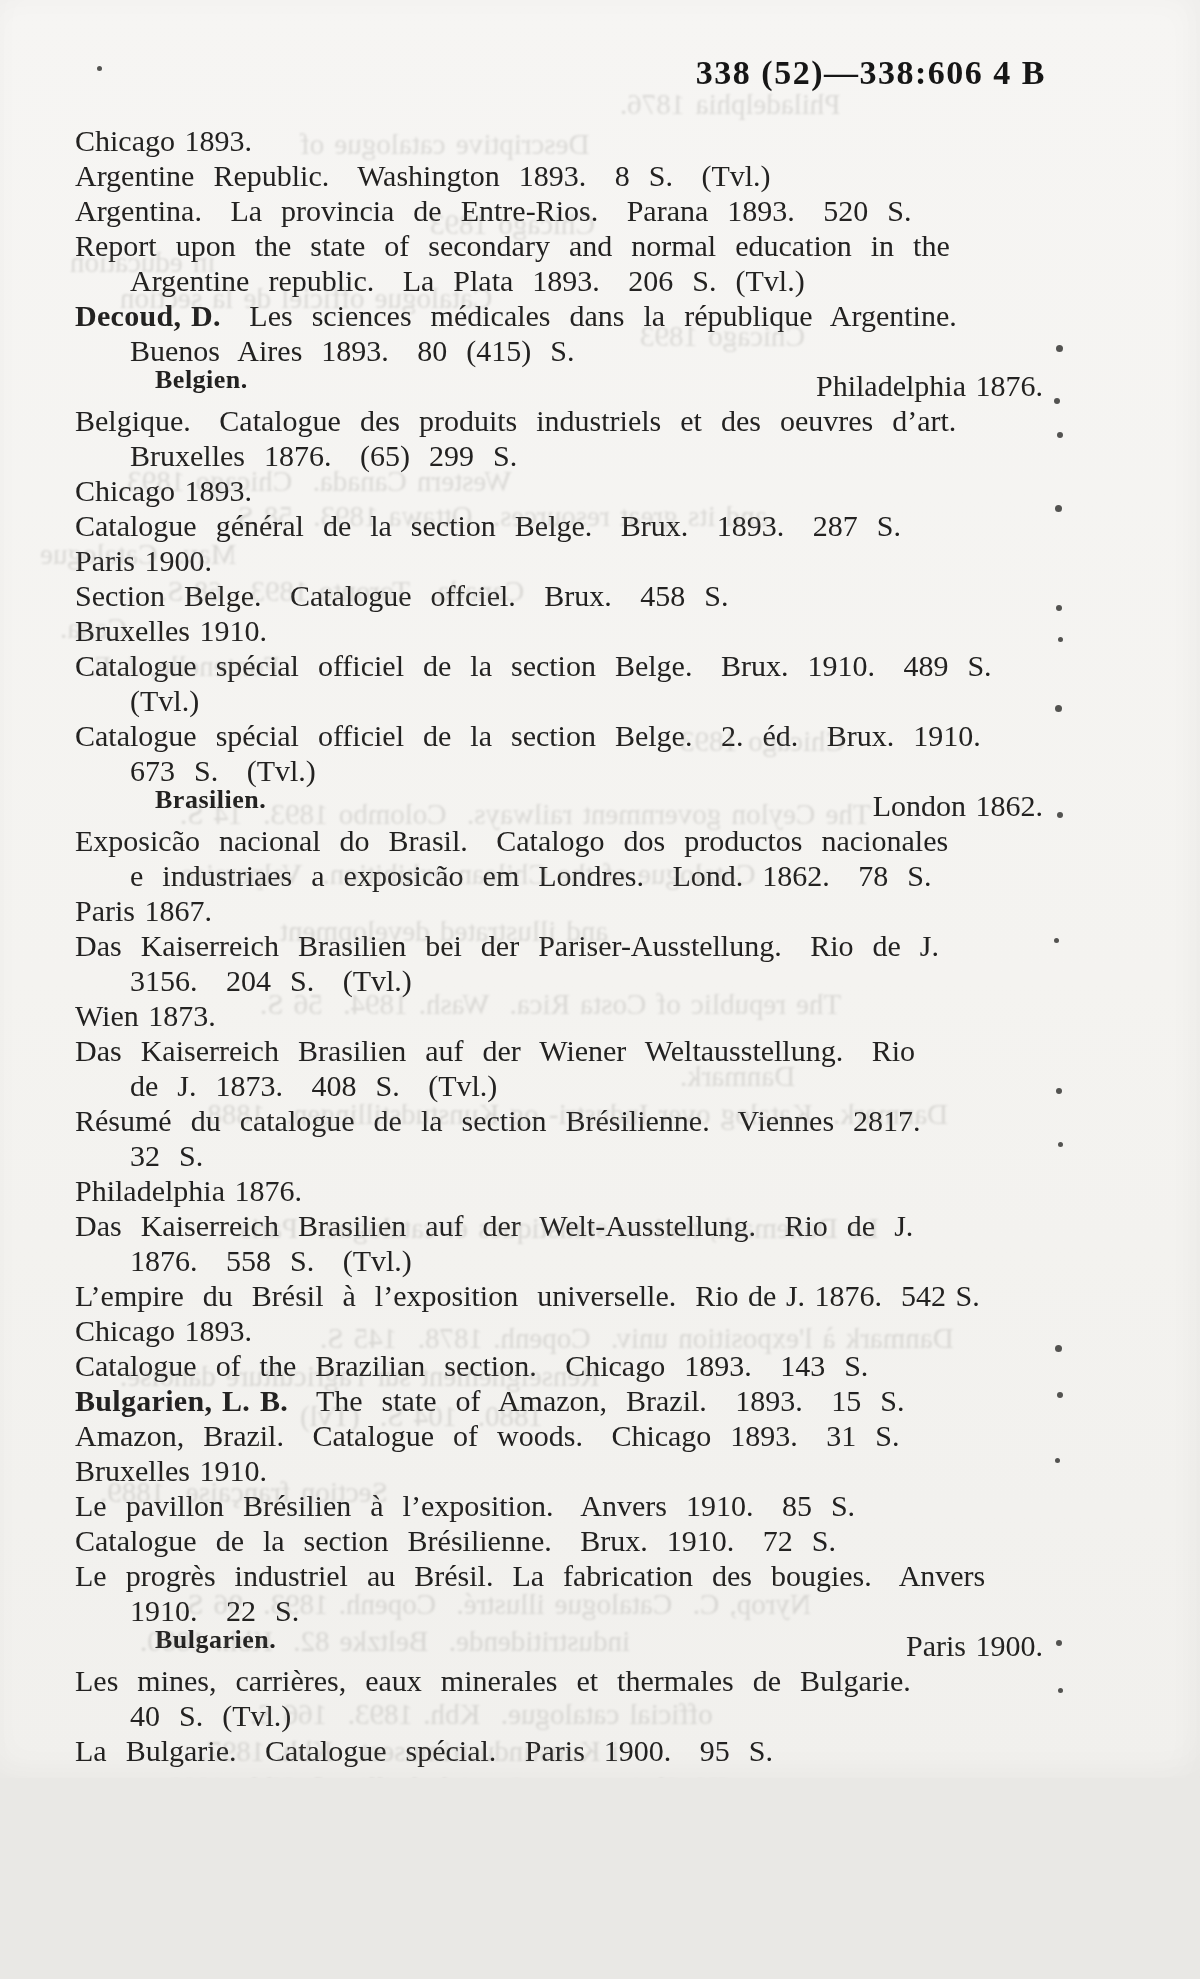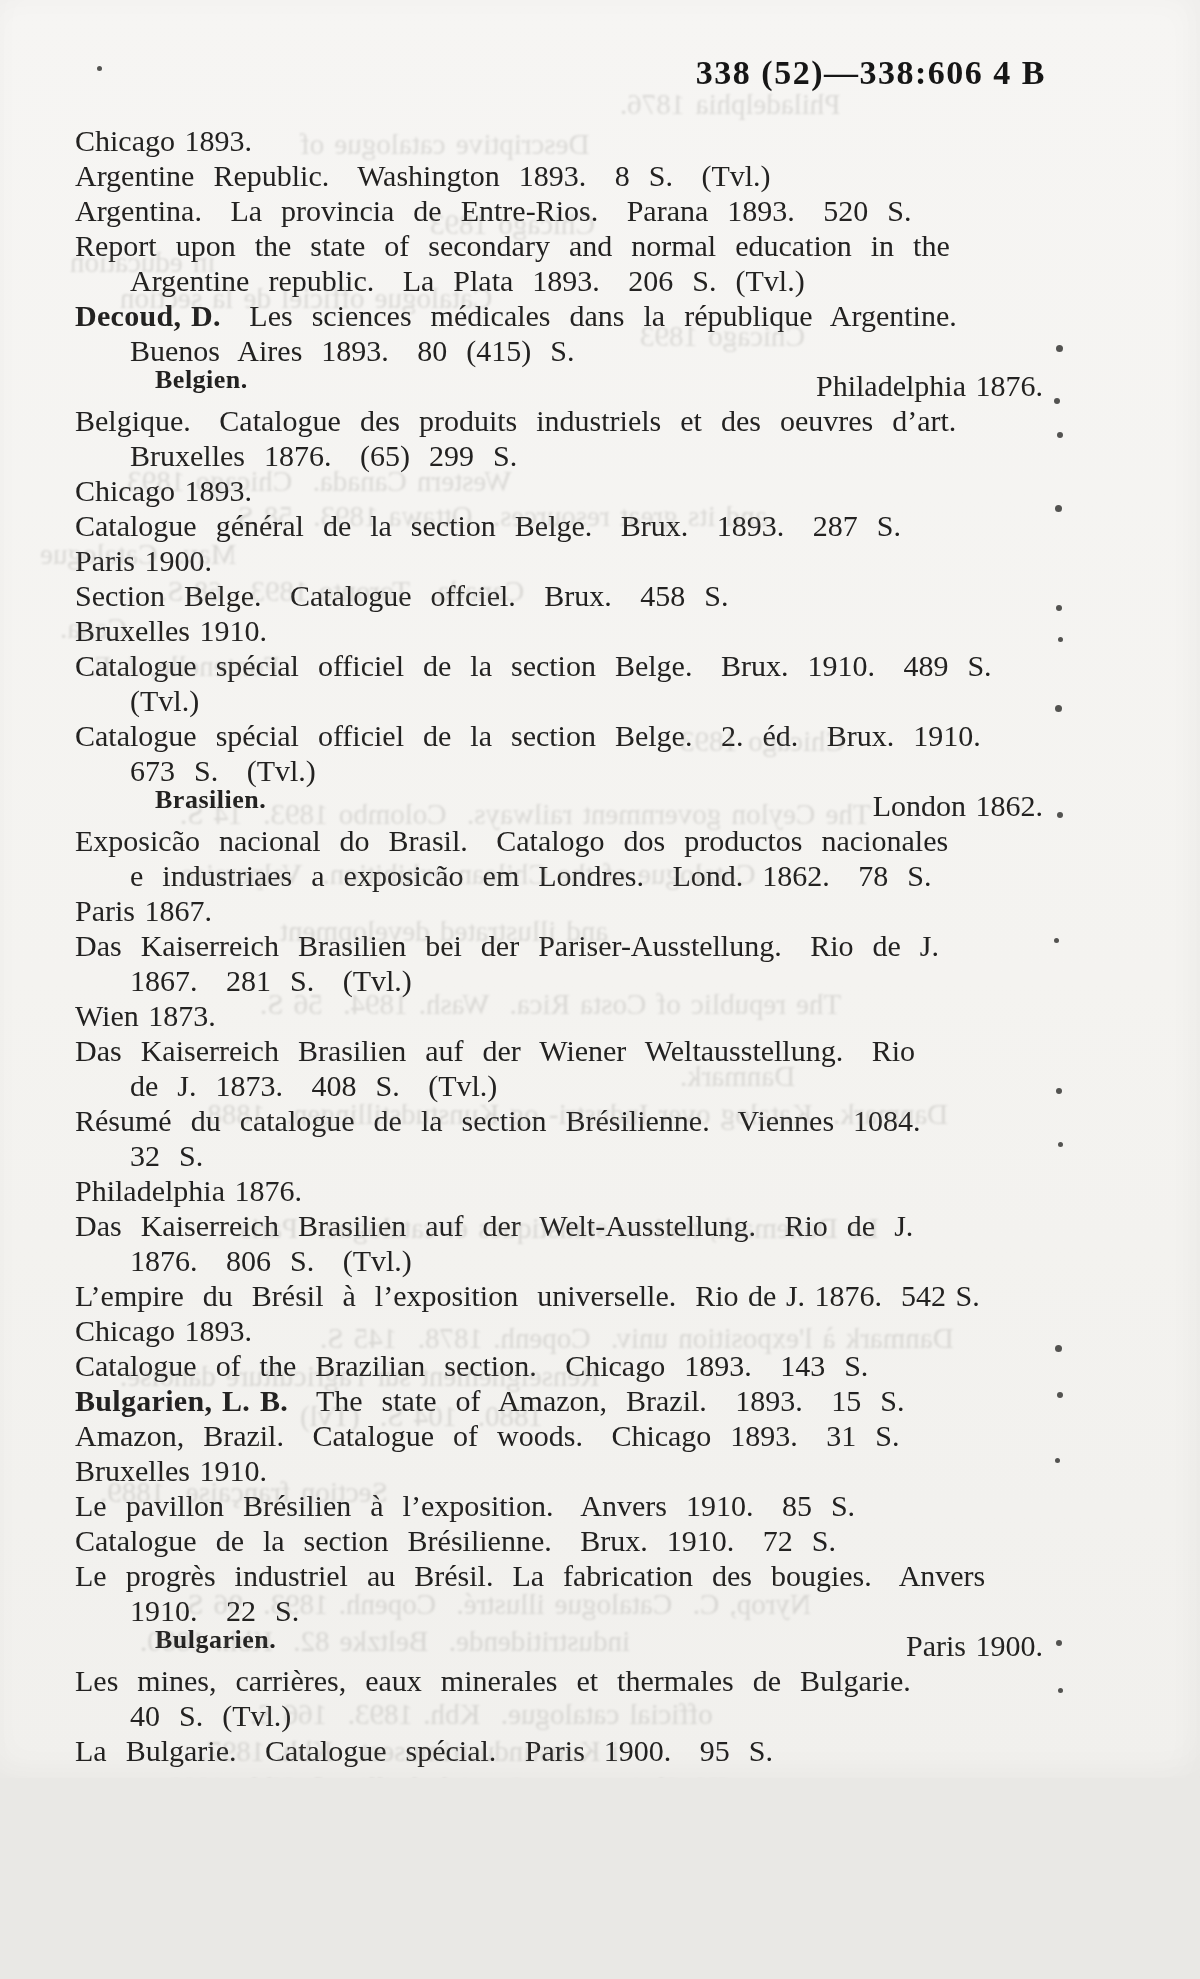--- a/index.html
+++ b/index.html
@@ -68,29 +68,29 @@
       <div class="line city">Bruxelles 1910.</div>
       <div class="line entry">Catalogue  spécial  officiel  de  la  section  Belge.   Brux.  1910.   489  S.</div>
       <div class="line cont">(Tvl.)</div>
       <div class="line entry">Catalogue  spécial  officiel  de  la  section  Belge.   2.  éd.   Brux.  1910.</div>
       <div class="line cont">673  S.   (Tvl.)</div>
       <div class="line sub"><span class="subhead">Brasilien.</span><span>London 1862.</span></div>
       <div class="line entry">Exposicão  nacional  do  Brasil.   Catalogo  dos  productos  nacionales</div>
       <div class="line cont">e  industriaes  a  exposicão  em  Londres.   Lond.  1862.   78  S.</div>
       <div class="line city">Paris 1867.</div>
       <div class="line entry">Das  Kaiserreich  Brasilien  bei  der  Pariser-Ausstellung.   Rio  de  J.</div>
-      <div class="line cont">1867.   281  S.   (Tvl.)</div>
+      <div class="line cont">3156.   204  S.   (Tvl.)</div>
       <div class="line city">Wien 1873.</div>
       <div class="line entry">Das  Kaiserreich  Brasilien  auf  der  Wiener  Weltausstellung.   Rio</div>
       <div class="line cont">de  J.  1873.   408  S.   (Tvl.)</div>
-      <div class="line entry">Résumé  du  catalogue  de  la  section  Brésilienne.   Viennes  1084.</div>
+      <div class="line entry">Résumé  du  catalogue  de  la  section  Brésilienne.   Viennes  2817.</div>
       <div class="line cont">32  S.</div>
       <div class="line city">Philadelphia 1876.</div>
       <div class="line entry">Das  Kaiserreich  Brasilien  auf  der  Welt-Ausstellung.   Rio  de  J.</div>
-      <div class="line cont">1876.   806  S.   (Tvl.)</div>
+      <div class="line cont">1876.   558  S.   (Tvl.)</div>
       <div class="line entry">L’empire  du  Brésil  à  l’exposition  universelle.  Rio de J. 1876.  542 S.</div>
       <div class="line city">Chicago 1893.</div>
       <div class="line entry">Catalogue  of  the  Brazilian  section.   Chicago  1893.   143  S.</div>
       <div class="line entry"><span class="author">Bulgarien, L. B.</span>   The  state  of  Amazon,  Brazil.   1893.   15  S.</div>
       <div class="line entry">Amazon,  Brazil.   Catalogue  of  woods.   Chicago  1893.   31  S.</div>
       <div class="line city">Bruxelles 1910.</div>
       <div class="line entry">Le  pavillon  Brésilien  à  l’exposition.   Anvers  1910.   85  S.</div>
       <div class="line entry">Catalogue  de  la  section  Brésilienne.   Brux.  1910.   72  S.</div>
       <div class="line entry">Le  progrès  industriel  au  Brésil.  La  fabrication  des  bougies.   Anvers</div>
       <div class="line cont">1910.   22  S.</div>

